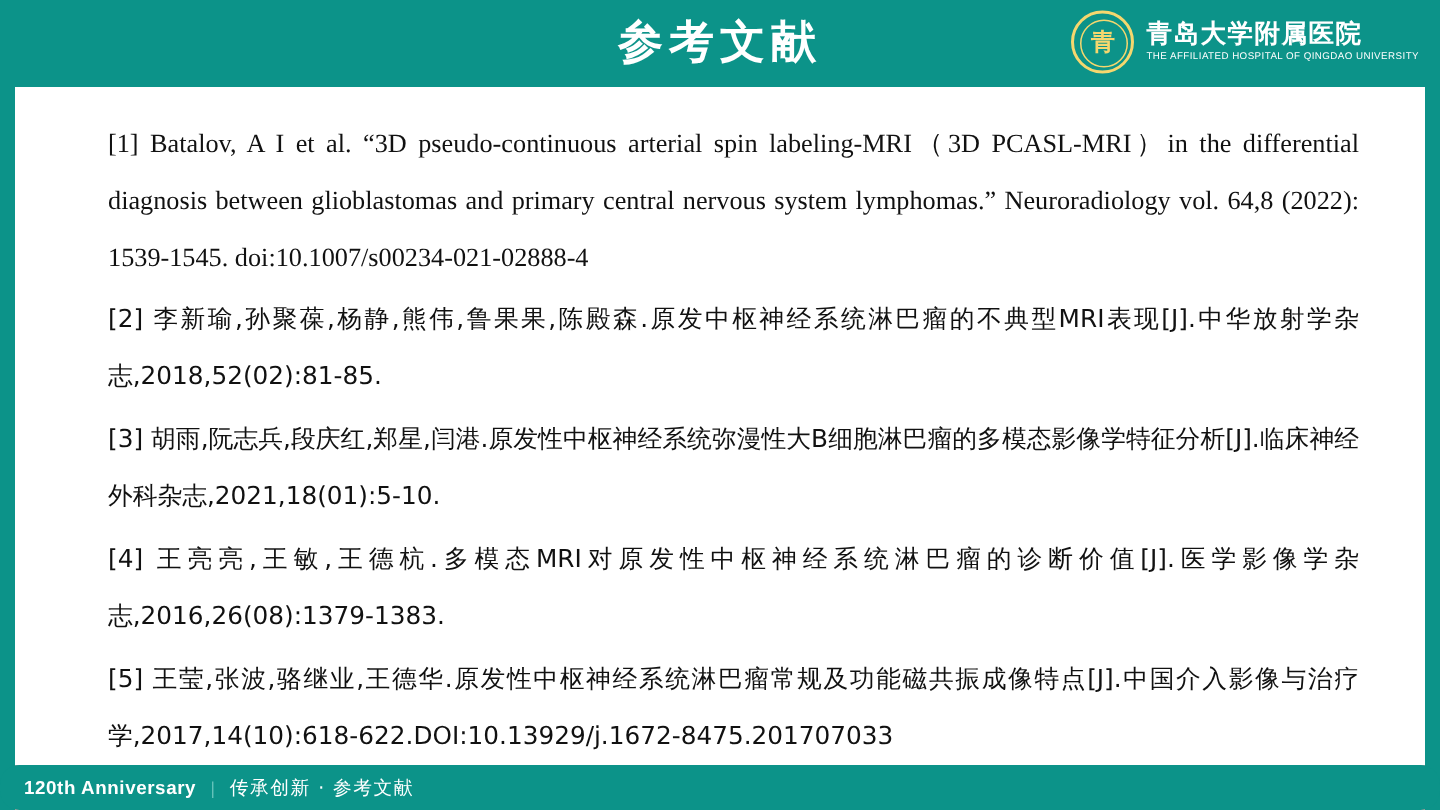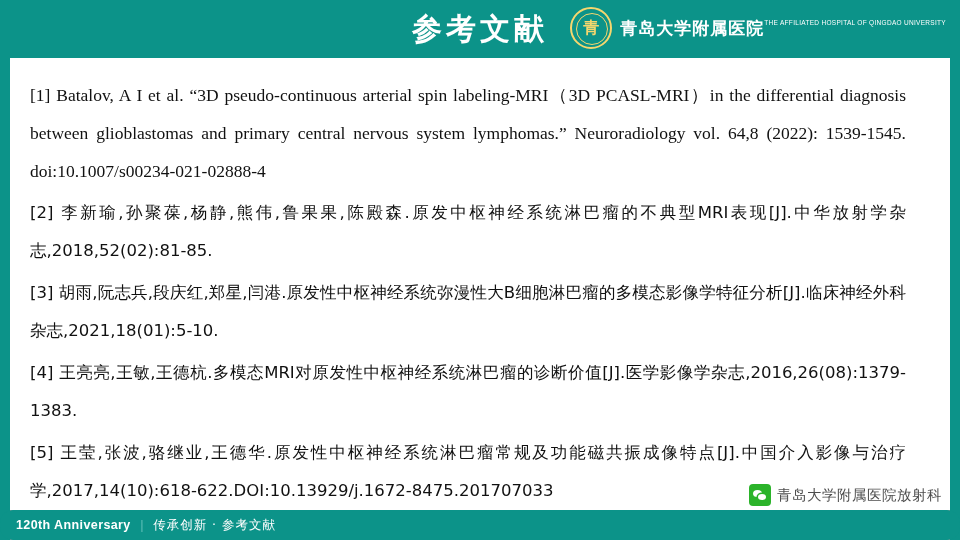--- a/index.html
+++ b/index.html
@@ -84,21 +84,21 @@
     width: 38px; height: 38px;
     line-height: 38px;
     text-align: center;
     font-family: "DejaVu Sans", sans-serif;
     font-size: 16px;
     color: #f5d76e;
     font-weight: bold;
   }
   .logo-text {
     display: flex;
-    flex-direction: row;
+    flex-direction: column;
     justify-content: center;
   }
   .logo-cn {
     font-family: "DejaVu Sans", sans-serif;
     font-size: 17px;
     font-weight: bold;
     color: #ffffff;
     letter-spacing: 1px;
     line-height: 20px;
   }
@@ -112,21 +112,21 @@
 
   
   .content {
     position: absolute;
     left: 10px;
     top: 58px;
     width: 940px;
     height: 452px;
     background: #ffffff;
     box-sizing: border-box;
-    padding: 18px 44px 0 20px;
+    padding: 18px 44px 0 62px;
   }
   .ref {
     font-size: 17.5px;
     line-height: 38px;
     color: #111111;
     text-align: justify;
     margin: 0 0 4px 0;
   }
   .ref.latin {
     font-family: "Liberation Serif", serif;
@@ -232,24 +232,20 @@
   </div>
 
   <div class="content">
     <p class="ref latin">[1] Batalov, A I et al. “3D pseudo-continuous arterial spin labeling-MRI（3D PCASL-MRI）in the differential diagnosis between glioblastomas and primary central nervous system lymphomas.” Neuroradiology vol. 64,8 (2022): 1539-1545. doi:10.1007/s00234-021-02888-4</p>
     <p class="ref cjk">[2] 李新瑜,孙聚葆,杨静,熊伟,鲁果果,陈殿森.原发中枢神经系统淋巴瘤的不典型MRI表现[J].中华放射学杂志,2018,52(02):81-85.</p>
     <p class="ref cjk">[3] 胡雨,阮志兵,段庆红,郑星,闫港.原发性中枢神经系统弥漫性大B细胞淋巴瘤的多模态影像学特征分析[J].临床神经外科杂志,2021,18(01):5-10.</p>
     <p class="ref cjk">[4] 王亮亮,王敏,王德杭.多模态MRI对原发性中枢神经系统淋巴瘤的诊断价值[J].医学影像学杂志,2016,26(08):1379-1383.</p>
     <p class="ref cjk">[5] 王莹,张波,骆继业,王德华.原发性中枢神经系统淋巴瘤常规及功能磁共振成像特点[J].中国介入影像与治疗学,2017,14(10):618-622.DOI:10.13929/j.1672-8475.201707033</p>
   </div>
 
-  <div class="watermark">
-    <div class="wm-logo"></div>
-    <div class="wm-text">青岛大学附属医院放射科</div>
-  </div>
 
   <div class="footer">
     <span class="footer-left">120th Anniversary</span>
     <span class="footer-sep">|</span>
     <span class="footer-right">传承创新 · 参考文献</span>
   </div>
 
 </div>
 
 </body></html>

